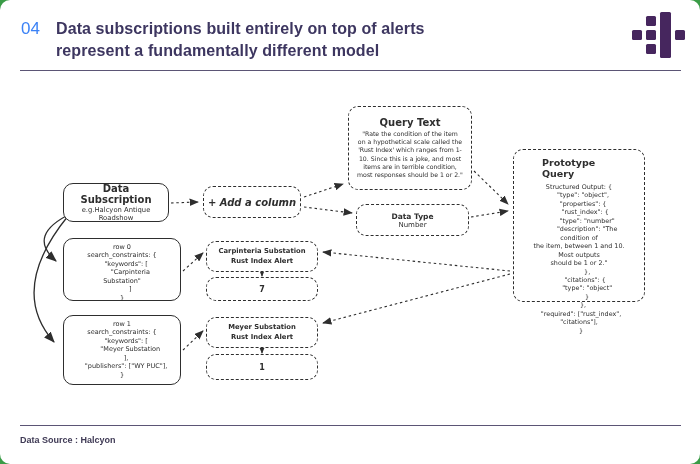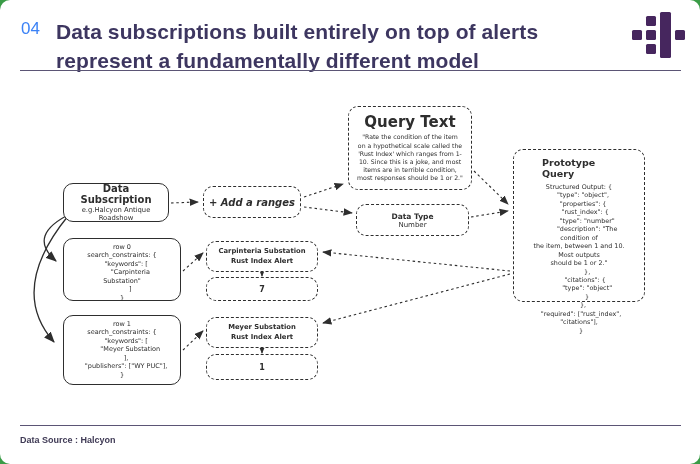--- a/index.html
+++ b/index.html
@@ -16,21 +16,21 @@
     border-radius:10px;
     overflow:hidden;
   }
   
   .slide-number{
     position:absolute;left:21px;top:19px;
     font-size:17px;font-weight:500;color:#3b82f6;
   }
   .slide-title{
     position:absolute;left:56px;top:18px;
-    font-size:21px;line-height:1.38;font-weight:600;color:#3d3660;
+    font-size:16px;line-height:1.38;font-weight:600;color:#3d3660;
     white-space:pre-line;letter-spacing:.1px;
   }
   .rule{position:absolute;left:20px;width:661px;height:1px;background:#5b5575;}
   .rule-top{top:70px;}
   .rule-bottom{top:425px;}
   .footer-text{
     position:absolute;left:20px;top:435px;
     font-size:9px;font-weight:600;color:#3f3a55;
   }
   
@@ -58,21 +58,21 @@
   .n-subscription .s{font-size:6.8px;margin-top:1px;text-align:center;}
 
   .n-row0{left:63px;top:238px;width:118px;height:63px;padding:4px 15px;}
   .n-row1{left:63px;top:315px;width:118px;height:70px;padding:4px 5px;}
   .code{font-size:6.5px;line-height:1.3;text-align:center;}
 
   .n-add{left:203px;top:186px;width:98px;height:32px;}
   .n-add .t{font-size:10px;font-weight:700;font-style:italic;}
 
   .n-query{left:348px;top:106px;width:124px;height:84px;padding:4px 3px;}
-  .n-query .t{font-size:15px;font-weight:700;margin-bottom:2px;}
+  .n-query .t{font-size:10px;font-weight:700;margin-bottom:2px;}
   .n-query .b{font-size:6.2px;line-height:1.32;}
 
   .n-dtype{left:356px;top:204px;width:113px;height:32px;}
   .n-dtype .t{font-size:7.5px;font-weight:700;}
   .n-dtype .s{font-size:7px;}
 
   .n-proto{left:513px;top:149px;width:132px;height:153px;padding:6px 14px;}
   .n-proto .t{font-size:9.5px;font-weight:700;margin:1px 0 4px 14px;}
   .n-proto .code{font-size:6.4px;line-height:1.32;}
 
@@ -148,21 +148,21 @@
     <div class="code pre">row 1
 search_constraints: {
     "keywords": [
         "Meyer Substation
     ],
     "publishers": ["WY PUC"],
 }</div>
   </div>
 
   <div class="node dashed n-add center">
-    <div class="t">+ Add a ranges</div>
+    <div class="t">+ Add a column</div>
   </div>
 
   <div class="node dashed n-query center">
     <div class="t">Query Text</div>
     <div class="b preline">"Rate the condition of the item
 on a hypothetical scale called the
 'Rust Index' which ranges from 1-
 10. Since this is a joke, and most
 items are in terrible condition,
 most responses should be 1 or 2."</div>

